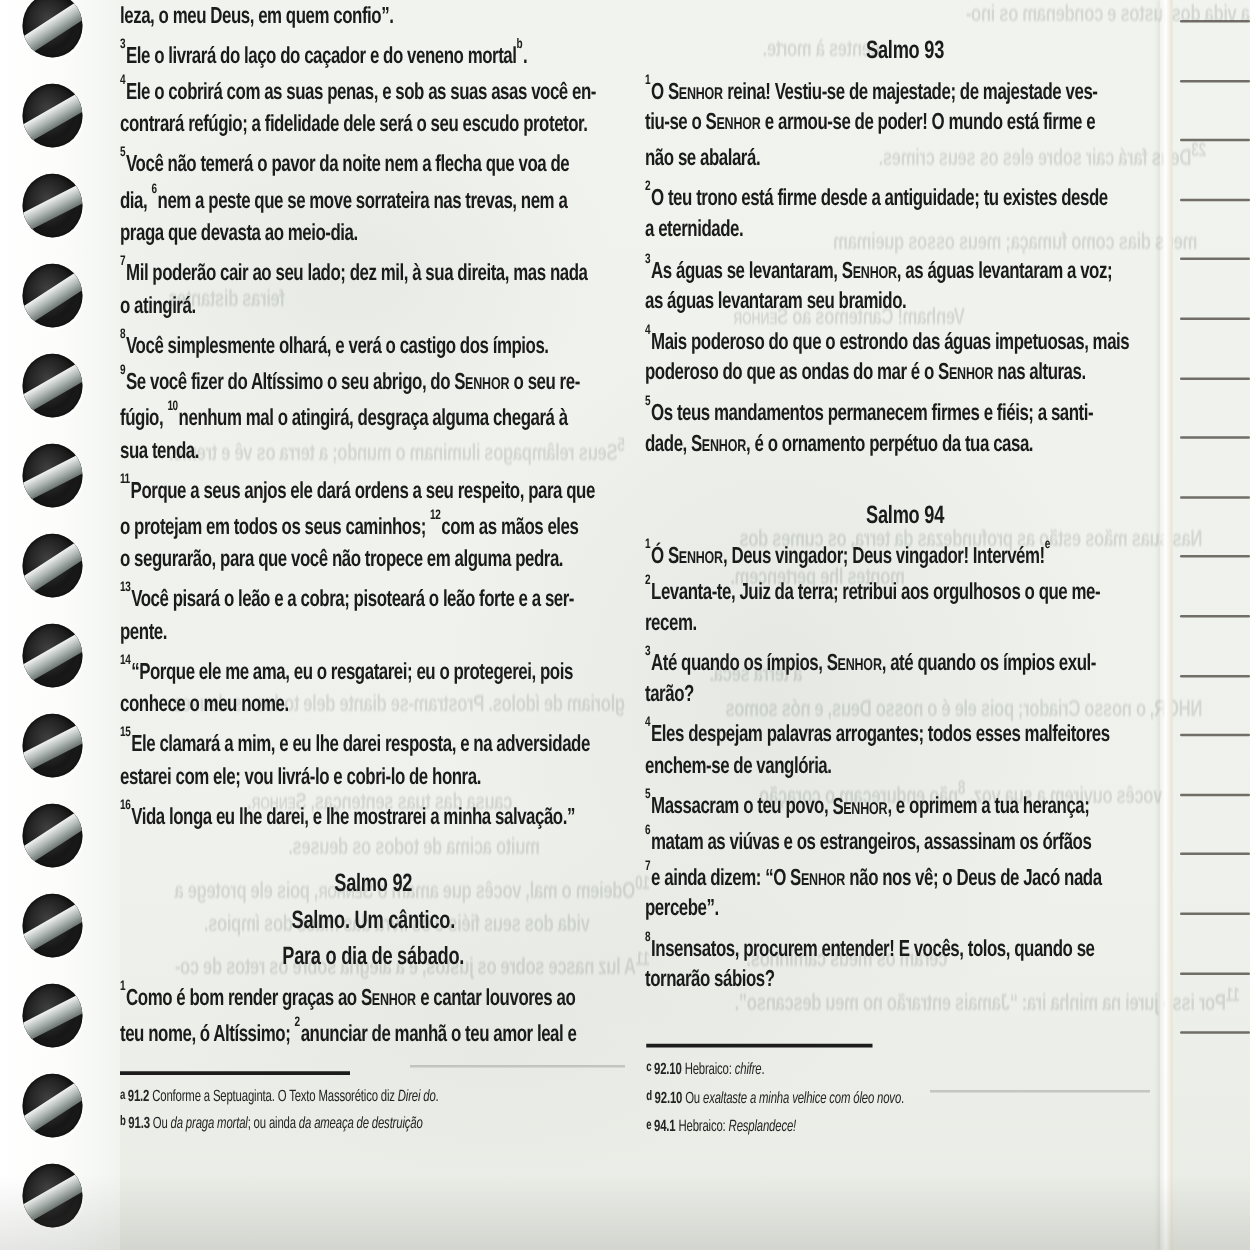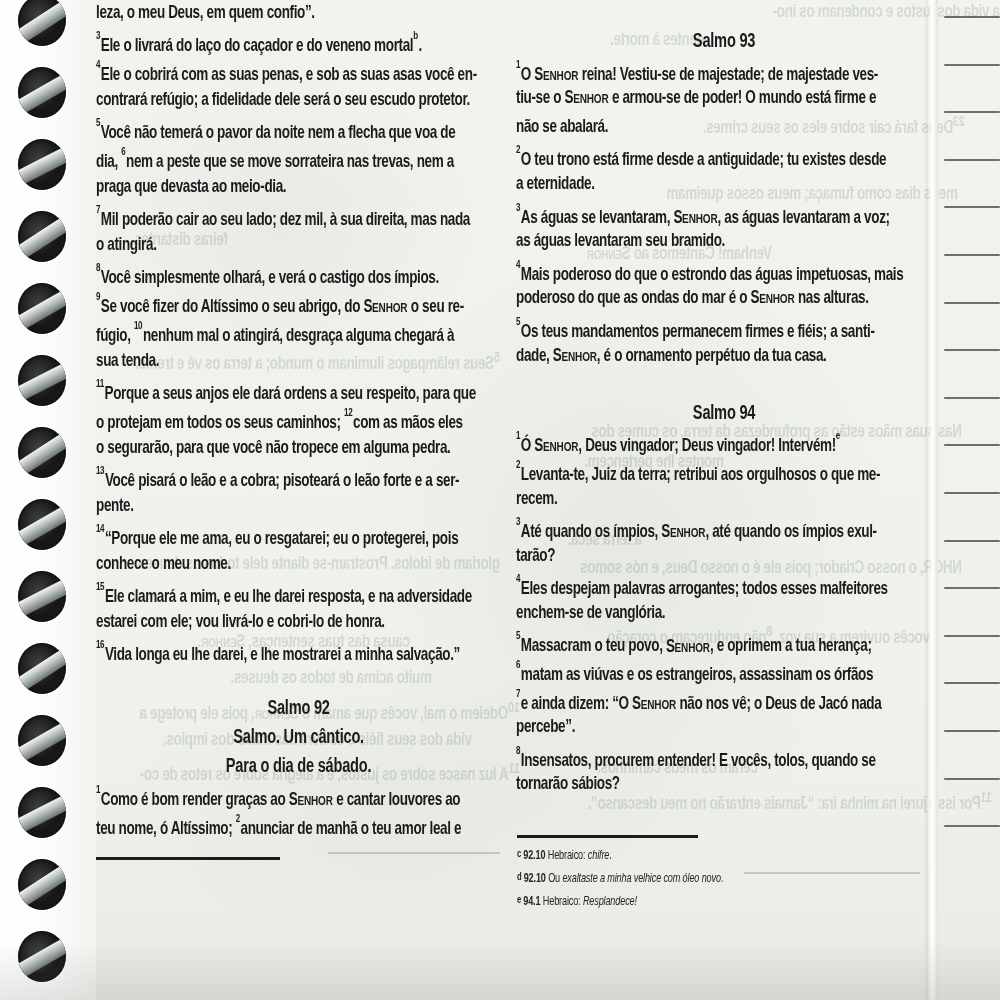--- a/index.html
+++ b/index.html
@@ -141,20 +141,26 @@
         <div class="ln text"><sup>5</sup>Massacram o teu povo, <span class="sc">S<span class="scs">ENHOR</span></span>, e oprimem a tua herança;</div>
         <div class="ln text"><sup>6</sup>matam as viúvas e os estrangeiros, assassinam os órfãos</div>
         <div class="ln text"><sup>7</sup>e ainda dizem: “O <span class="sc">S<span class="scs">ENHOR</span></span> não nos vê; o Deus de Jacó nada</div>
         <div class="ln text">percebe”.</div>
         <div class="ln text"><sup>8</sup>Insensatos, procurem entender! E vocês, tolos, quando se</div>
         <div class="ln text">tornarão sábios?</div>
       </div>
   </div>
 
   <div class="fnrule" id="fnRuleL" style="left: 96px; top: 857px; width: 184px;"></div>
+  <div class="fnblock" id="fnL" style="left: 96px; top: 866px; --fnlh: 21px;">
+    <div class="fnInner">
+        <div class="fn"><span class="fmk">a</span><span class="fref">91.2</span> Conforme a Septuaginta. O Texto Massorético diz <i>Direi do</i>.</div>
+        <div class="fn"><span class="fmk">b</span><span class="fref">91.3</span> Ou <i>da praga mortal</i>; ou ainda <i>da ameaça de destruição</i></div>
+      </div>
+  </div>
   <div class="fnrule" id="fnRuleR" style="left: 517px; top: 835px; width: 181px;"></div>
   <div class="fnblock" id="fnR" style="left: 517px; top: 843px; --fnlh: 23px;">
     <div class="fnInner">
         <div class="fn"><span class="fmk">c</span><span class="fref">92.10</span> Hebraico: <i>chifre</i>.</div>
         <div class="fn"><span class="fmk">d</span><span class="fref">92.10</span> Ou <i>exaltaste a minha velhice com óleo novo</i>.</div>
         <div class="fn"><span class="fmk">e</span><span class="fref">94.1</span> Hebraico: <i>Resplandece!</i></div>
       </div>
   </div>
 
   <div class="page-edge"></div>

